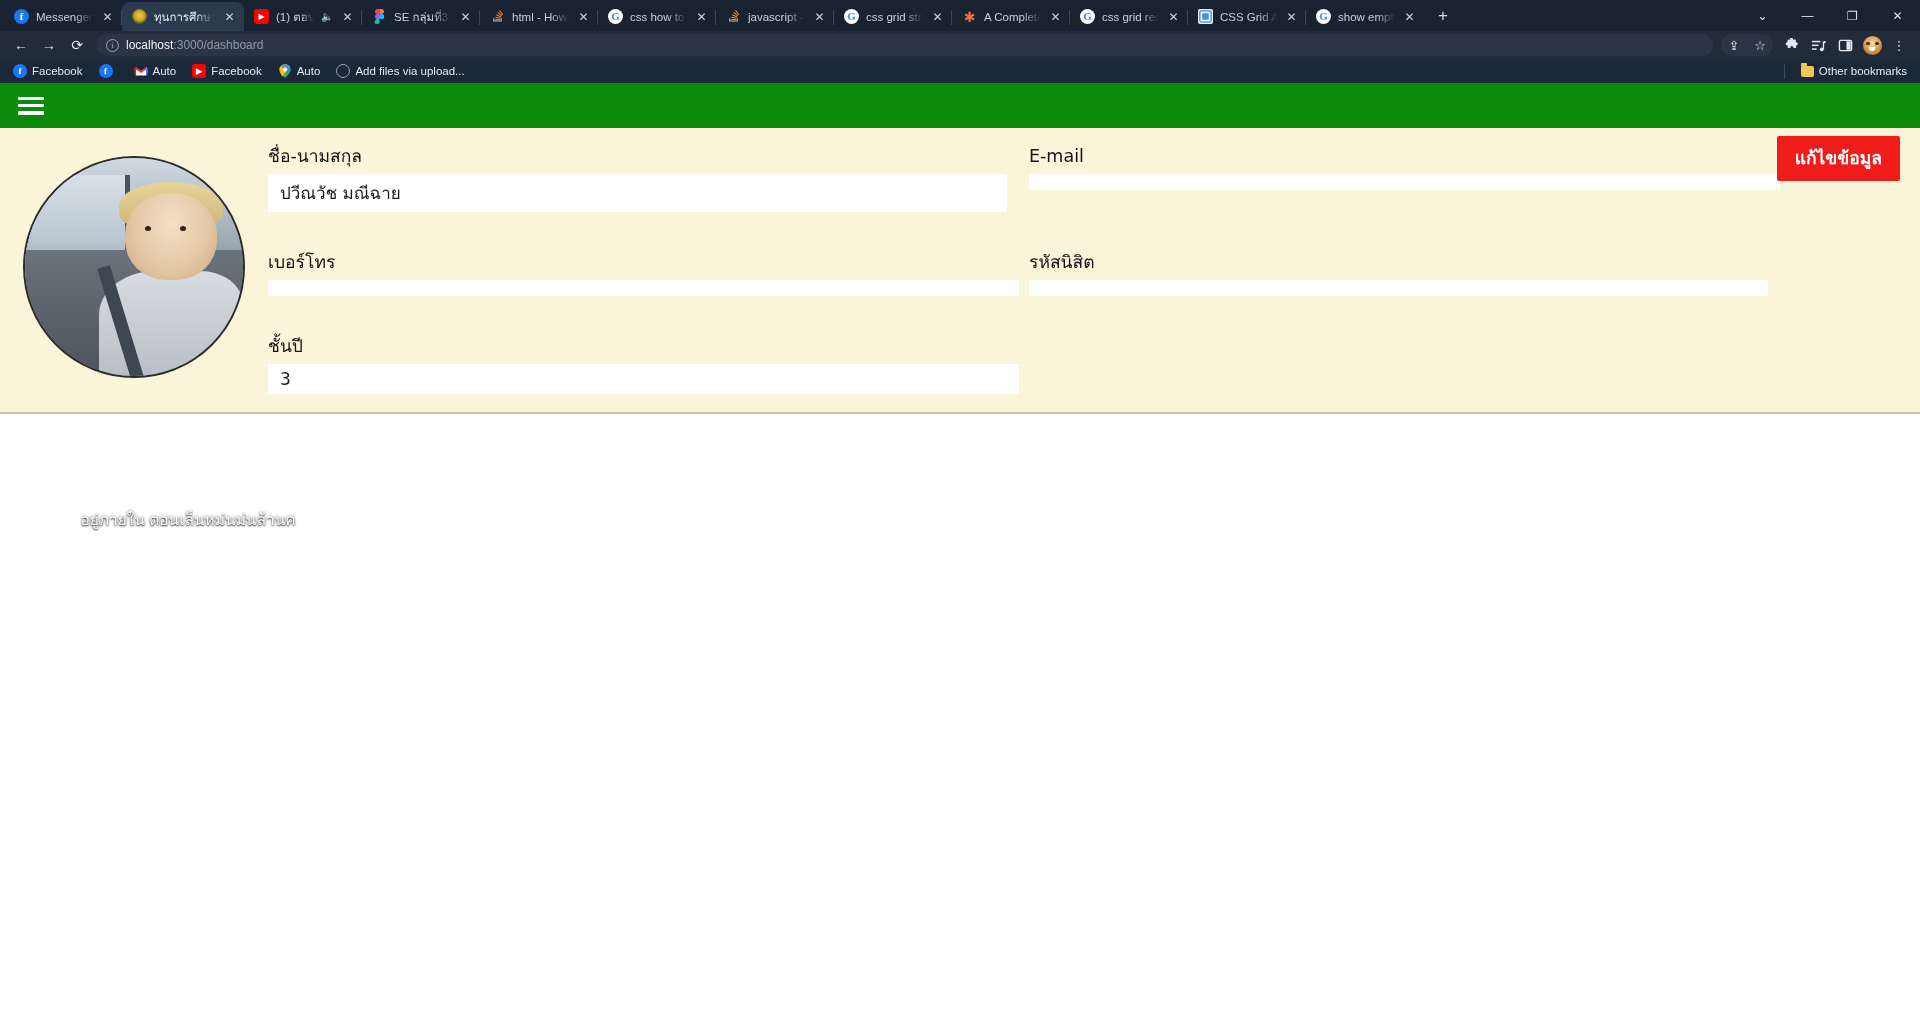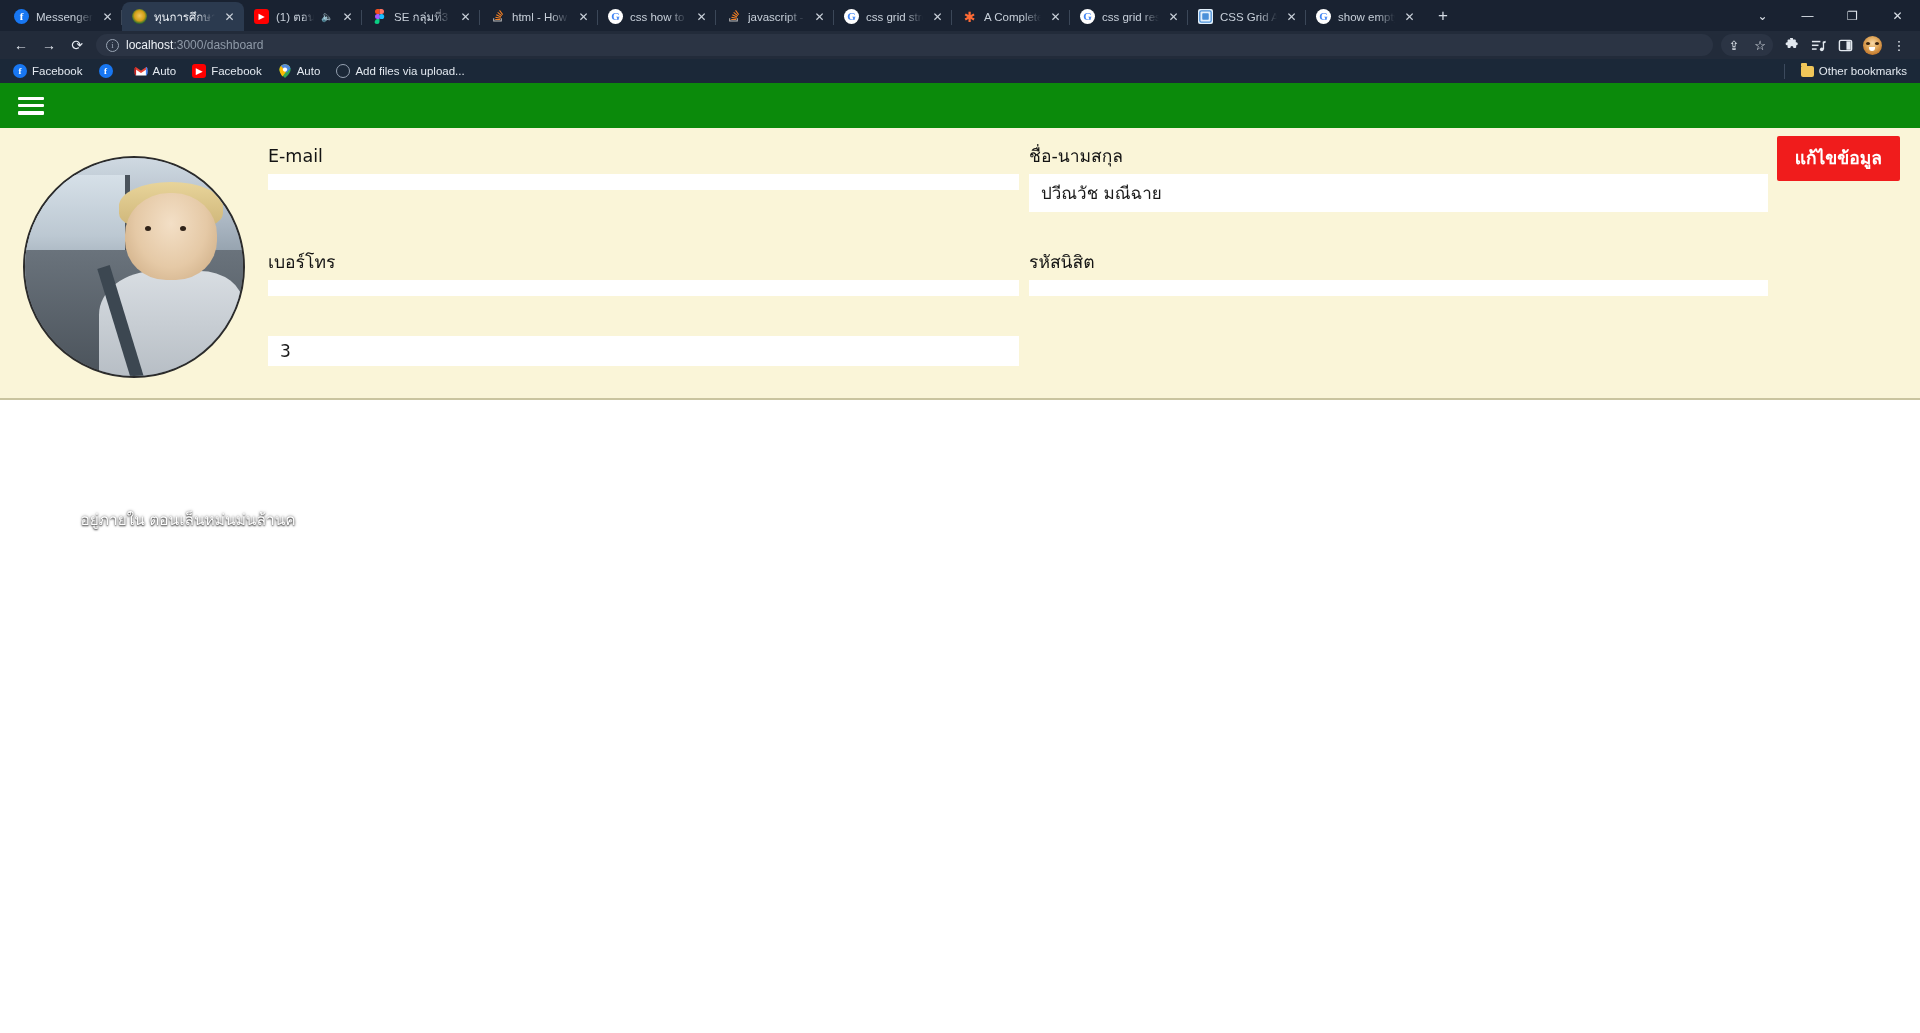--- a/index.html
+++ b/index.html
@@ -614,45 +614,46 @@
           <div class="ph-head"></div>
           <div class="ph-eye l"></div>
           <div class="ph-eye r"></div>
         </div>
       </div>
 
       <div class="caption-overlay">อยู่ภายใน ตอนเล็นหม่นม่นล้านค</div>
 
       <div class="fields-col">
 
+        <div class="field left">
+          <label class="field-label">ชื่อ-นามสกุล</label>
+          <input class="field-input h-tall" type="text" value="ปวีณวัช มณีฉาย" style="">
+        </div>
         <div class="field right">
           <label class="field-label">E-mail</label>
           <input class="field-input h-short" type="text" value="" style="">
-        </div>
-        <div class="field left">
-          <label class="field-label">ชื่อ-นามสกุล</label>
-          <input class="field-input h-tall" type="text" value="ปวีณวัช มณีฉาย" style="">
         </div>
 
         <div class="row-gap-a"></div>
         <div class="row-gap-a"></div>
 
         <div class="field right">
           <label class="field-label">เบอร์โทร</label>
           <input class="field-input h-short" type="text" value="" style="">
         </div>
         <div class="field left">
           <label class="field-label">รหัสนิสิต</label>
           <input class="field-input h-short" type="text" value="" style="">
         </div>
 
         <div class="row-gap-b"></div>
         <div class="row-gap-b"></div>
 
         <div class="field right">
+          <label class="field-label">ชั้นปี</label>
           <input class="field-input h-mid" type="text" value="3" style="">
         </div>
 
       </div>
 
       <button class="edit-btn">แก้ไขข้อมูล</button>
     </div>
 
   </div>
 </div>

